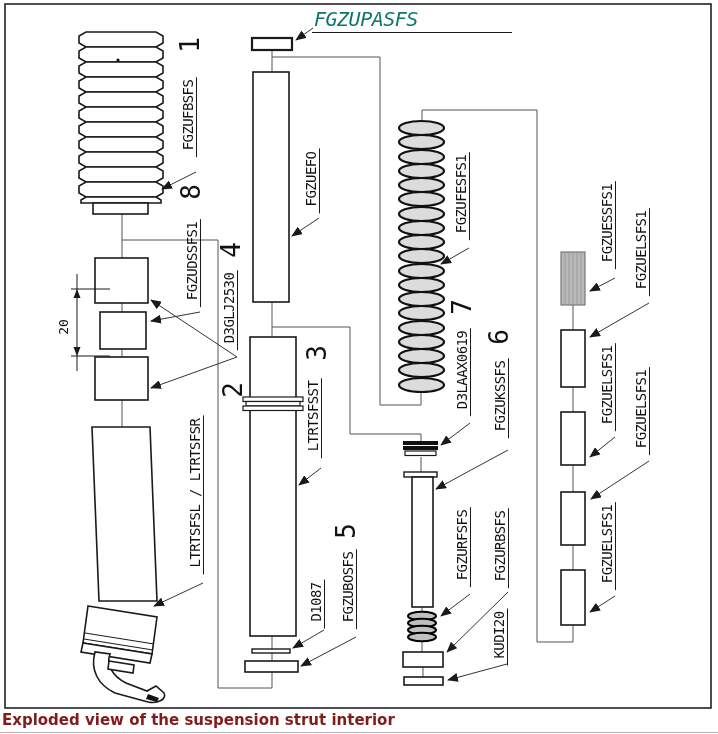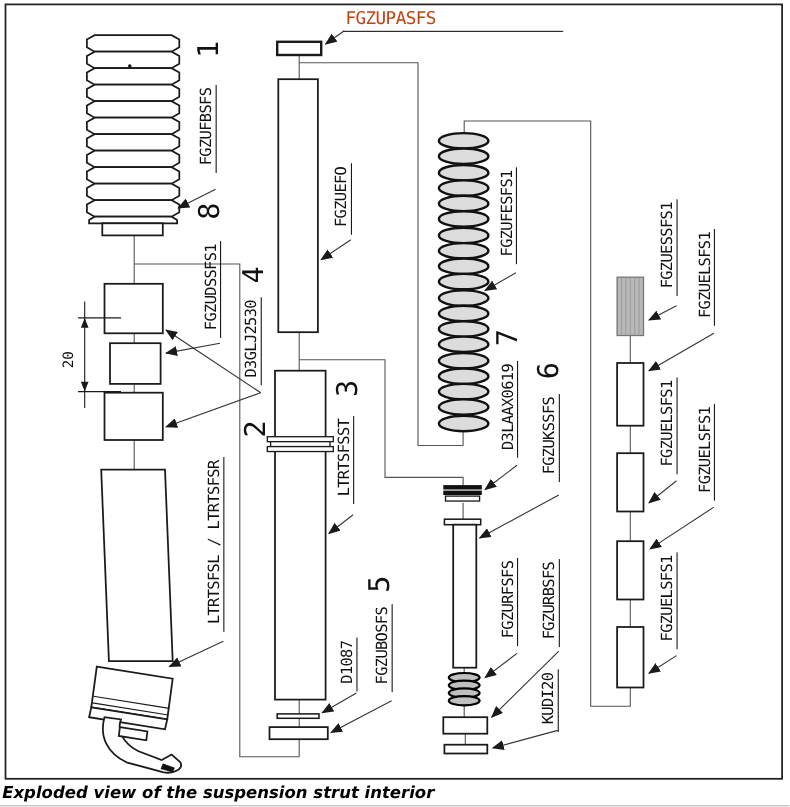--- a/index.html
+++ b/index.html
@@ -6,24 +6,24 @@
   #stage{position:relative;width:718px;height:734px;background:#fff;overflow:hidden;
          font-family:"DejaVu Sans Mono",monospace;color:#1a1a1a;}
   #drawing{position:absolute;left:0;top:0;}
   .vlabel{position:absolute;transform:translate(-50%,-50%) rotate(-90deg);
           white-space:nowrap;font-size:14px;letter-spacing:-0.6px;line-height:1;
           border-bottom:1.4px solid #1a1a1a;padding:0 3px 1px 7px;color:#111;}
   .vnum{position:absolute;transform:translate(-50%,-50%) rotate(-90deg);
         white-space:nowrap;font-size:26px;line-height:1;color:#111;}
   .vdim{position:absolute;transform:translate(-50%,-50%) rotate(-90deg);
         white-space:nowrap;font-size:13px;line-height:1;color:#111;}
-  .hlabel{position:absolute;white-space:nowrap;font-size:16px;letter-spacing:-0.5px;
-          line-height:1;border-bottom:1.4px solid #1a1a1a;padding:0 2px 3px 2px;color:#c2410c;}
+  .hlabel{position:absolute;white-space:nowrap;font-size:20px;letter-spacing:-0.5px;
+          line-height:1;border-bottom:1.4px solid #1a1a1a;padding:0 2px 3px 2px;color:#0f766e;font-style:italic;}
   #caption{position:absolute;left:2px;top:711px;font-family:"DejaVu Sans",sans-serif;
-           font-style:italic;font-weight:600;font-size:15px;color:#000000;}
+           font-weight:600;font-size:15px;color:#7f1d1d;}
   #bottom-edge{position:absolute;left:0;top:732px;width:718px;height:1px;background:#b5b5b5;}
 </style>
 </head>
 <body>
 
 <div id="stage">
 
   <svg id="drawing" width="718" height="710" viewBox="0 0 718 710">
     <defs>
       <marker id="arr" markerWidth="11" markerHeight="9" refX="10" refY="4.5" orient="auto" markerUnits="userSpaceOnUse">

